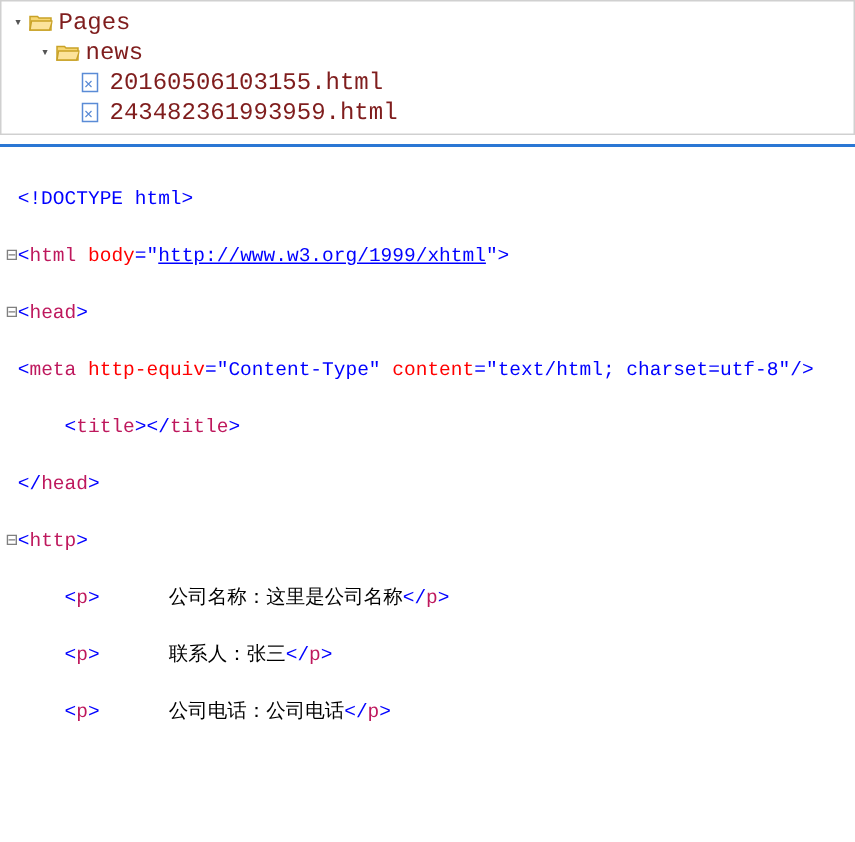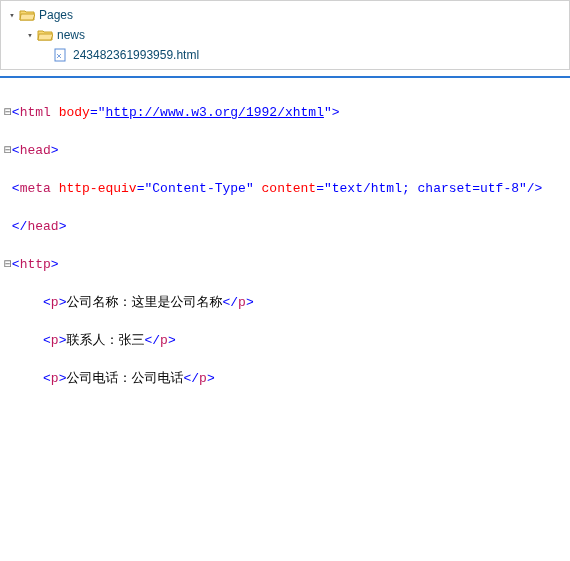--- a/index.html
+++ b/index.html
@@ -4,29 +4,29 @@
 <style>
 * { margin: 0; padding: 0; box-sizing: border-box; }
 body { font-family: "Consolas", "Microsoft YaHei", monospace; font-size: 12px; background: #fff; width: 570px; }
 
 .tree { background: #fff; border: 1px solid #d0d0d0; padding: 4px 6px 4px 6px; line-height: 20px; }
 .tree-row { display: flex; align-items: center; height: 20px; }
 .tree-row .indent { display: inline-block; }
 .arrow { width: 10px; height: 10px; display: inline-flex; align-items: center; justify-content: center; margin-right: 2px; color: #555; font-size: 9px; }
 .folder-icon { width: 16px; height: 14px; display: inline-block; margin-right: 4px; }
 .file-icon { width: 16px; height: 14px; display: inline-block; margin-right: 4px; }
-.tree-label { color: #0c4a6e; font-family: Liberation Sans, sans-serif; font-size: 12px; }
+.tree-label { color: #7f1d1d; font-family: Liberation Mono, monospace; font-size: 16px; }
 
 .code { font-family: Consolas, "Courier New", monospace; font-size: 13px; line-height: 19px; white-space: pre; margin: 6px 0 0 0; padding: 0 0 0 4px; position: relative; }
 .blue-line { border-top: 2px solid #2a77d4; margin: 6px 0 0 0; }
 
 .t-blue { color: #0000ff; }
 .t-brown { color: #be185d; }
 .t-red { color: #ff0000; }
-.t-black { color: #000; }
+.t-black { color: #000; margin-left: 46px; }
 .t-gray { color: #808080; }
 .wrap { position: relative; width: 570px; min-height: 561px; }
 </style>
 </head>
 <body>
 
 <div class="wrap">
 
 <div class="tree">
   <div class="tree-row">
@@ -51,30 +51,42 @@
     <span class="tree-label">news</span>
   </div>
   <div class="tree-row">
     <span class="indent" style="width:46px"></span>
     <span class="file-icon">
       <svg width="16" height="14" viewBox="0 0 16 14">
             <rect x="2" y="1" width="10" height="12" fill="#fff" stroke="#5a8bd6"></rect>
             <path d="M4 6 L6 8 L4 10 M8 6 L6 8 L8 10" stroke="#5a8bd6" fill="none" stroke-width="0.8"></path>
           </svg>
     </span>
+    <span class="tree-label">20160506103155.html</span>
+  </div>
+  <div class="tree-row">
+    <span class="indent" style="width:46px"></span>
+    <span class="file-icon">
+      <svg width="16" height="14" viewBox="0 0 16 14">
+            <rect x="2" y="1" width="10" height="12" fill="#fff" stroke="#5a8bd6"></rect>
+            <path d="M4 6 L6 8 L4 10 M8 6 L6 8 L8 10" stroke="#5a8bd6" fill="none" stroke-width="0.8"></path>
+          </svg>
+    </span>
     <span class="tree-label">243482361993959.html</span>
   </div>
 </div>
 
 <div class="blue-line"></div>
 
 <div class="code">
-<div><span class="t-gray">⊟</span><span class="t-blue">&lt;</span><span class="t-brown">html</span> <span class="t-red">body</span><span class="t-blue">="</span><span class="t-blue" style="text-decoration:underline">http://www.w3.org/1992/xhtml</span><span class="t-blue">"&gt;</span></div>
+<div> <span class="t-blue">&lt;!DOCTYPE html</span><span class="t-blue">&gt;</span></div>
+<div><span class="t-gray">⊟</span><span class="t-blue">&lt;</span><span class="t-brown">html</span> <span class="t-red">body</span><span class="t-blue">="</span><span class="t-blue" style="text-decoration:underline">http://www.w3.org/1999/xhtml</span><span class="t-blue">"&gt;</span></div>
 <div><span class="t-gray">⊟</span><span class="t-blue">&lt;</span><span class="t-brown">head</span><span class="t-blue">&gt;</span></div>
 <div> <span class="t-blue">&lt;</span><span class="t-brown">meta</span> <span class="t-red">http-equiv</span><span class="t-blue">="</span><span class="t-blue">Content-Type</span><span class="t-blue">"</span> <span class="t-red">content</span><span class="t-blue">="</span><span class="t-blue">text/html; charset=utf-8</span><span class="t-blue">"/&gt;</span></div>
+<div>     <span class="t-blue">&lt;</span><span class="t-brown">title</span><span class="t-blue">&gt;&lt;/</span><span class="t-brown">title</span><span class="t-blue">&gt;</span></div>
 <div> <span class="t-blue">&lt;/</span><span class="t-brown">head</span><span class="t-blue">&gt;</span></div>
 <div><span class="t-gray">⊟</span><span class="t-blue">&lt;</span><span class="t-brown">http</span><span class="t-blue">&gt;</span></div>
 <div>     <span class="t-blue">&lt;</span><span class="t-brown">p</span><span class="t-blue">&gt;</span><span class="t-black">公司名称：这里是公司名称</span><span class="t-blue">&lt;/</span><span class="t-brown">p</span><span class="t-blue">&gt;</span></div>
 <div>     <span class="t-blue">&lt;</span><span class="t-brown">p</span><span class="t-blue">&gt;</span><span class="t-black">联系人：张三</span><span class="t-blue">&lt;/</span><span class="t-brown">p</span><span class="t-blue">&gt;</span></div>
 <div>     <span class="t-blue">&lt;</span><span class="t-brown">p</span><span class="t-blue">&gt;</span><span class="t-black">公司电话：公司电话</span><span class="t-blue">&lt;/</span><span class="t-brown">p</span><span class="t-blue">&gt;</span></div>
 
 
 </div>
 
 </div>

